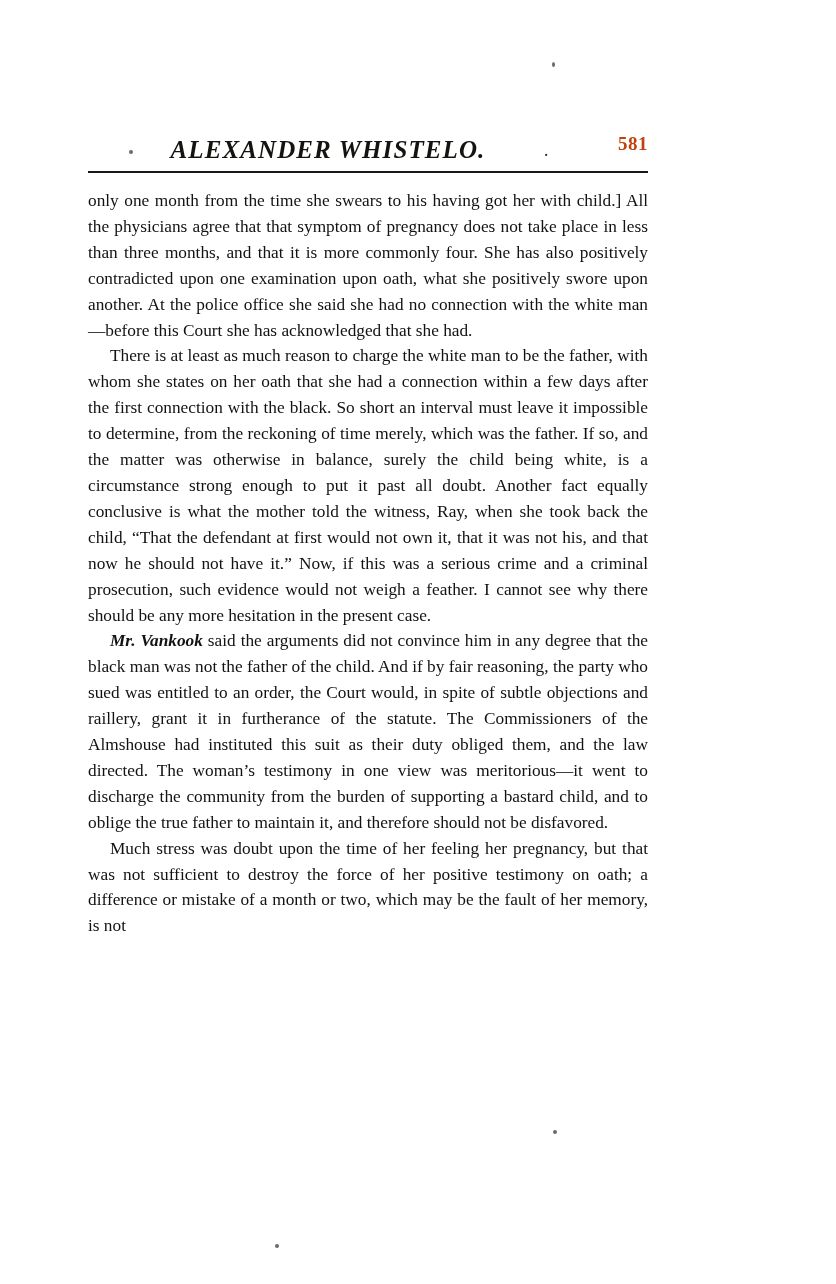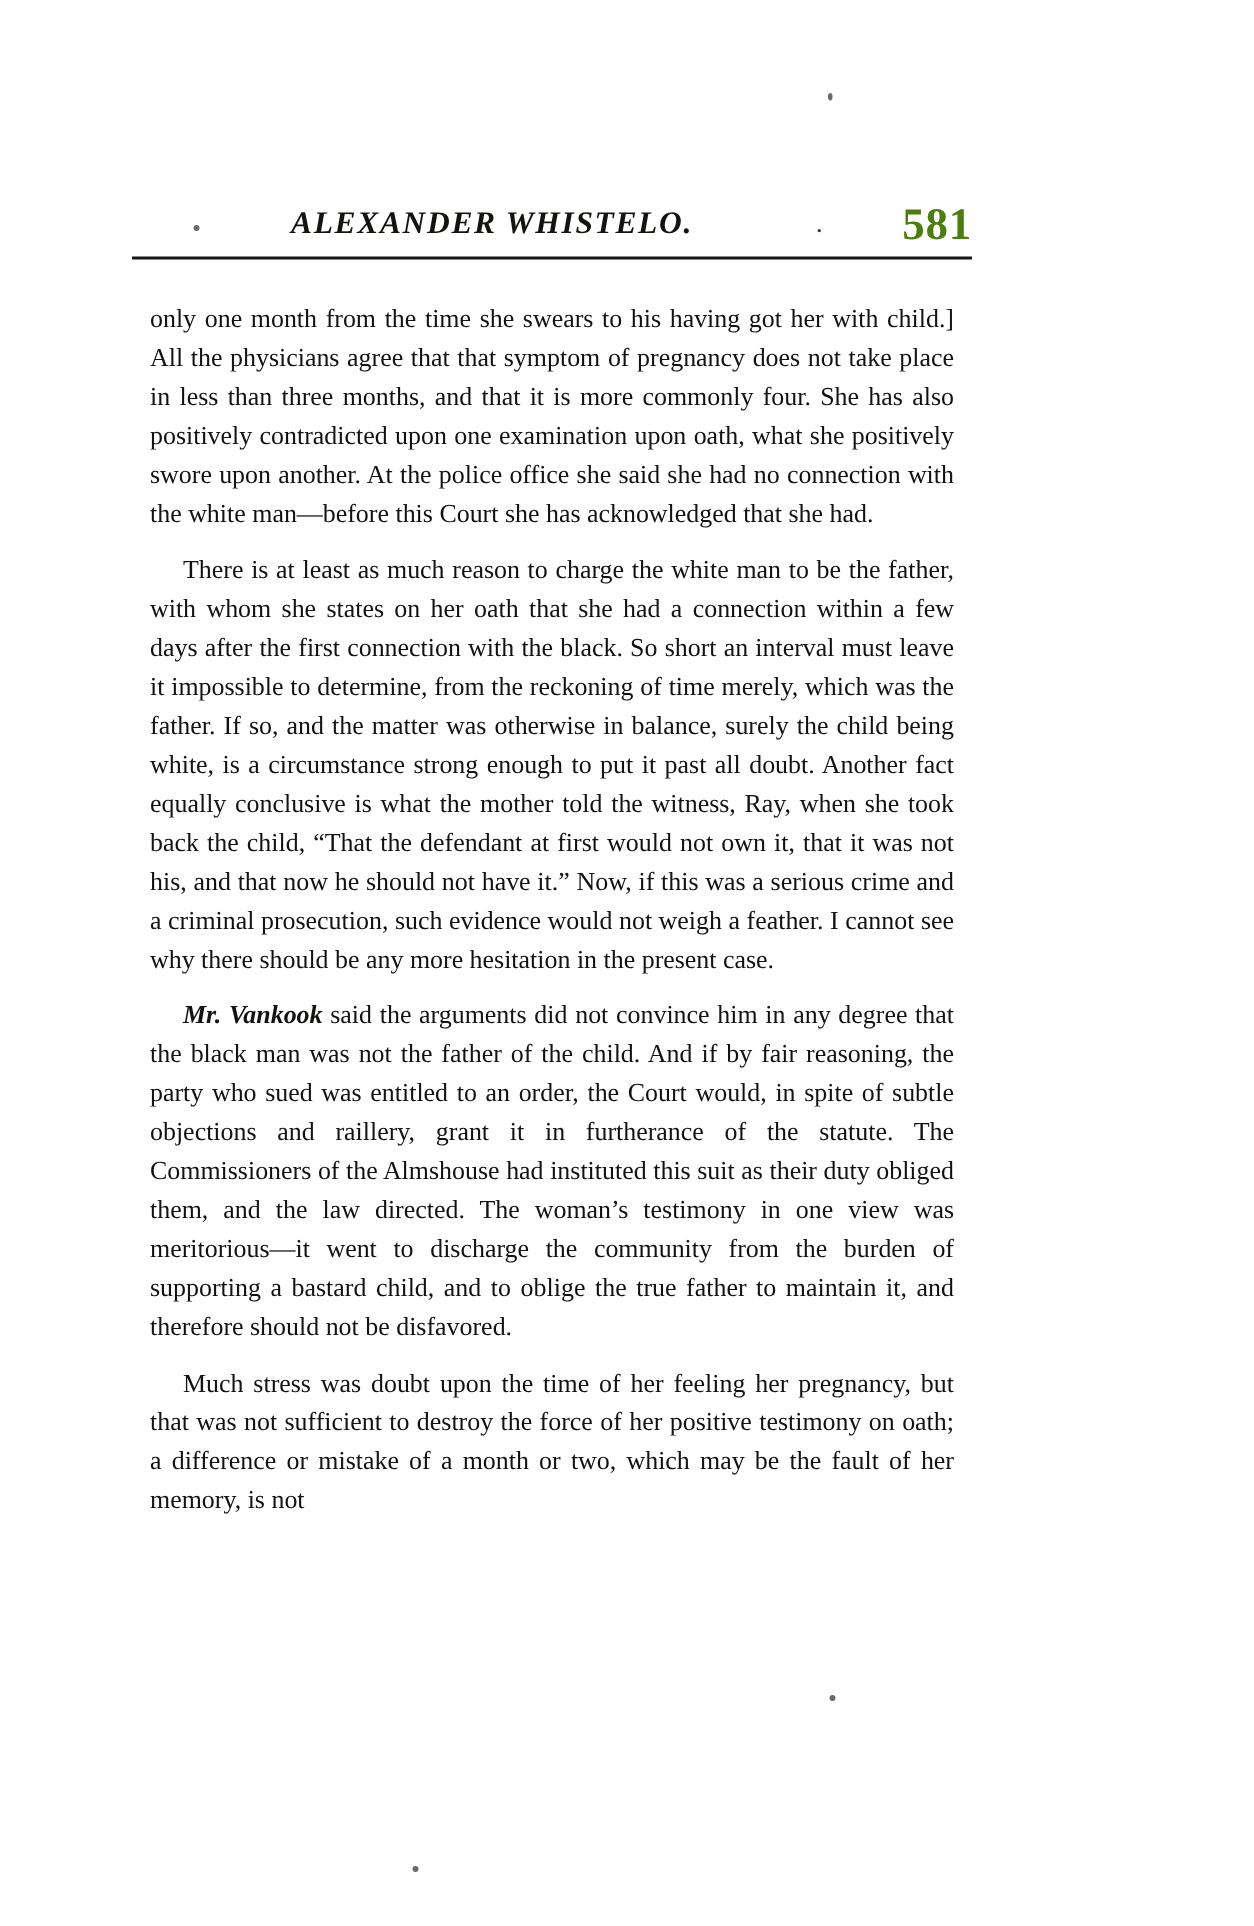--- a/index.html
+++ b/index.html
@@ -30,60 +30,60 @@
     height: 30px;
   }
   .header-title {
     position: absolute;
     left: 0;
     top: 0;
     width: 480px;
     text-align: center;
     font-style: italic;
     font-weight: bold;
-    font-size: 21px;
+    font-size: 25px;
     letter-spacing: 1.1px;
     color: #15130f;
   }
   .header-dot {
     position: absolute;
     left: 455px;
     top: 8px;
     font-size: 19px;
     color: #3a3733;
   }
   .header-page {
     position: absolute;
     right: 0;
     top: -3px;
-    font-size: 30px;
+    font-size: 19px;
     font-weight: bold;
     letter-spacing: 0.5px;
-    color: #4d7c0f;
+    color: #c2410c;
   }
   .rule {
     position: absolute;
     left: 88px;
     top: 171px;
     width: 560px;
     height: 2px;
     background: #1a1814;
   }
   .body-text {
     position: absolute;
     left: 88px;
     top: 188px;
     width: 560px;
     font-size: 17.3px;
     line-height: 25.9px;
     text-align: justify;
     color: #131210;
   }
   .body-text p {
-    margin: 12px;
+    margin: 0;
   }
   .body-text p.indent {
     text-indent: 22px;
   }
   .body-text i {
     font-weight: bold;
   }
   .speck {
     position: absolute;
     background: #6d6a64;

